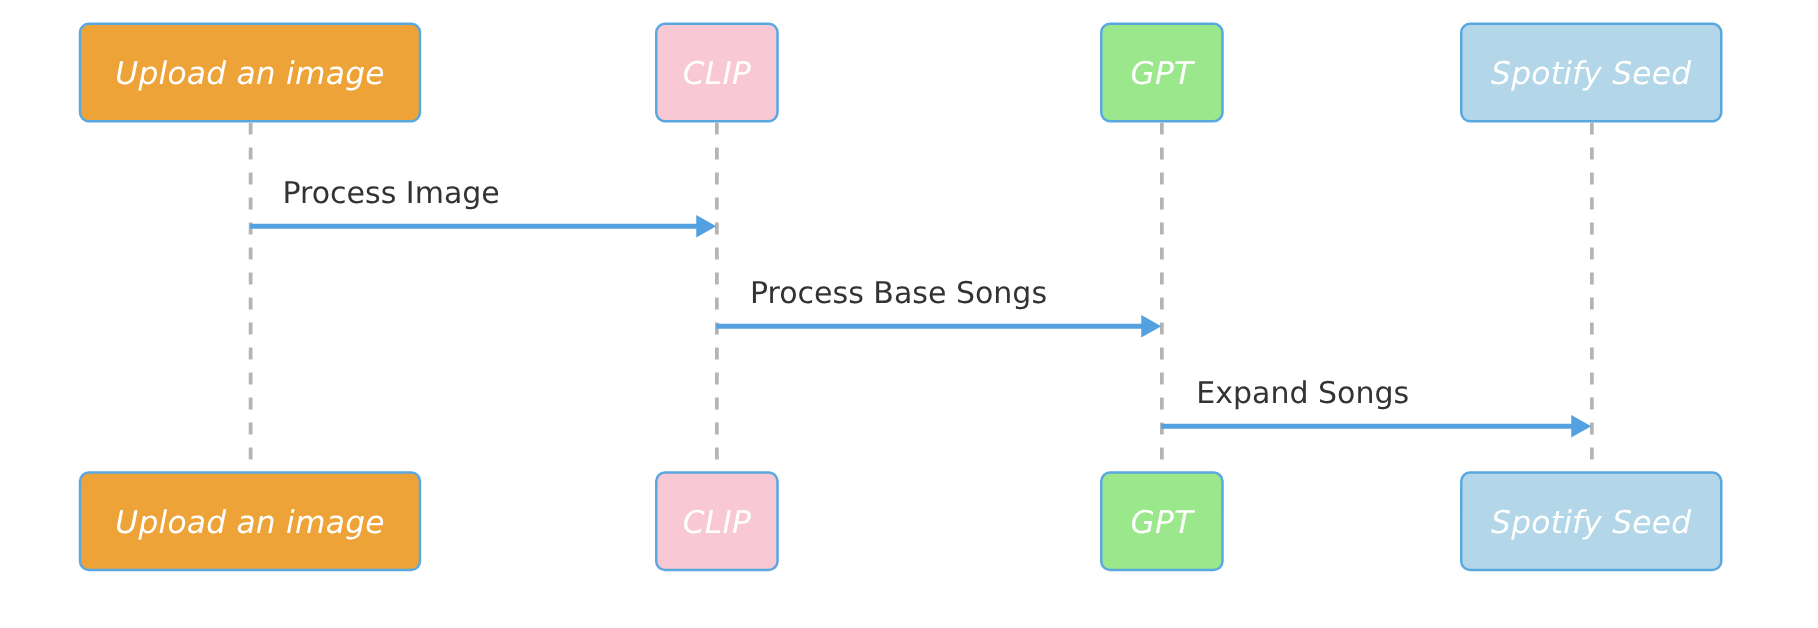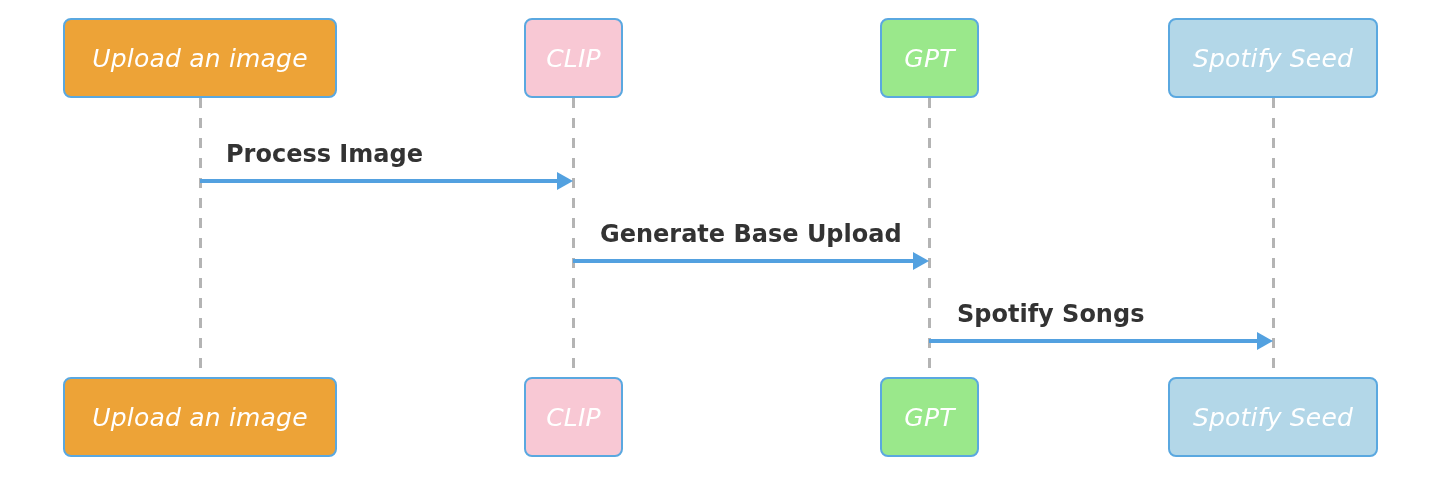--- a/index.html
+++ b/index.html
@@ -63,21 +63,20 @@
     border-top: 9px solid transparent;
     border-bottom: 9px solid transparent;
     border-left: 16px solid #53a1e0;
   }
   .message-label {
     position: absolute;
     color: #333333;
     font-size: 24px;
     line-height: 1;
     white-space: nowrap;
-    font-weight: bold;
   }
 </style>
 </head>
 <body>
 
 <div id="diagram-canvas">
 
   <div class="lifeline" style="left: 199px; top: 98px; height: 279px; width: 3px;"></div>
   <div class="lifeline" style="left: 572px; top: 98px; height: 279px; width: 3px;"></div>
   <div class="lifeline" style="left: 928px; top: 98px; height: 279px; width: 3px;"></div>
@@ -108,18 +107,18 @@
   <div class="participant" style="left: 1168px; top: 377px; width: 210px; height: 80px; background: rgb(179, 215, 232); border-color: rgb(90, 168, 224);">
     <span class="participant-label" style="color: rgb(255, 255, 255);">Spotify Seed</span>
   </div>
 
   <div class="message-line" style="left: 200px; top: 179px; width: 360px; background: rgb(83, 161, 224);"></div>
   <div class="message-arrowhead" style="left: 557px; top: 172px; border-left-color: rgb(83, 161, 224);"></div>
   <div class="message-label" style="left: 226px; top: 142px;">Process Image</div>
 
   <div class="message-line" style="left: 573px; top: 259px; width: 343px; background: rgb(83, 161, 224);"></div>
   <div class="message-arrowhead" style="left: 913px; top: 252px; border-left-color: rgb(83, 161, 224);"></div>
-  <div class="message-label" style="left: 600px; top: 222px;">Generate Base Upload</div>
+  <div class="message-label" style="left: 600px; top: 222px;">Process Base Songs</div>
 
   <div class="message-line" style="left: 929px; top: 339px; width: 331px; background: rgb(83, 161, 224);"></div>
   <div class="message-arrowhead" style="left: 1257px; top: 332px; border-left-color: rgb(83, 161, 224);"></div>
-  <div class="message-label" style="left: 957px; top: 302px;">Spotify Songs</div>
+  <div class="message-label" style="left: 957px; top: 302px;">Expand Songs</div>
 </div>
 
 </body></html>

